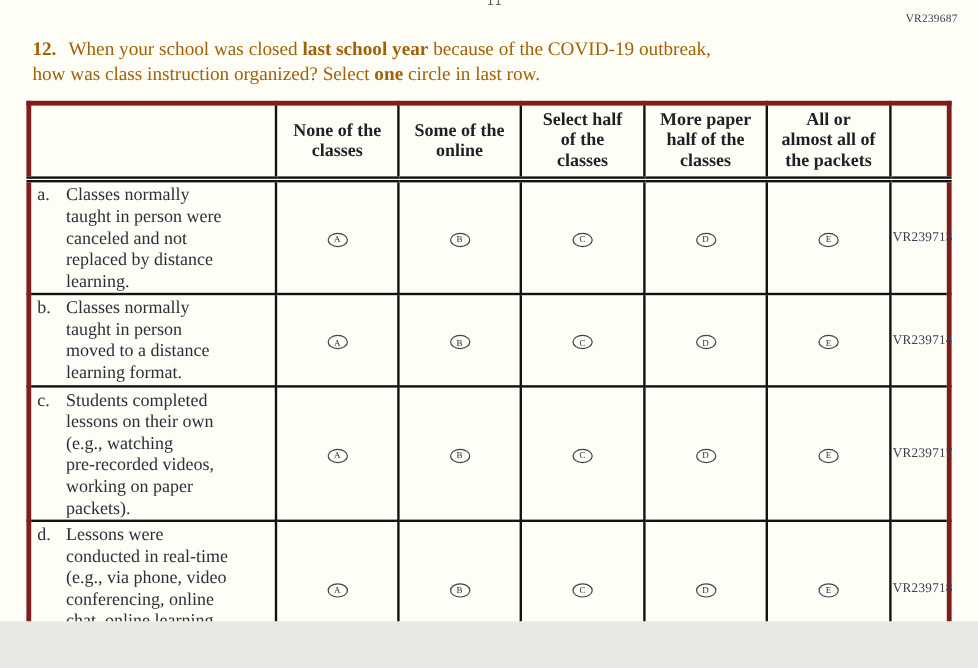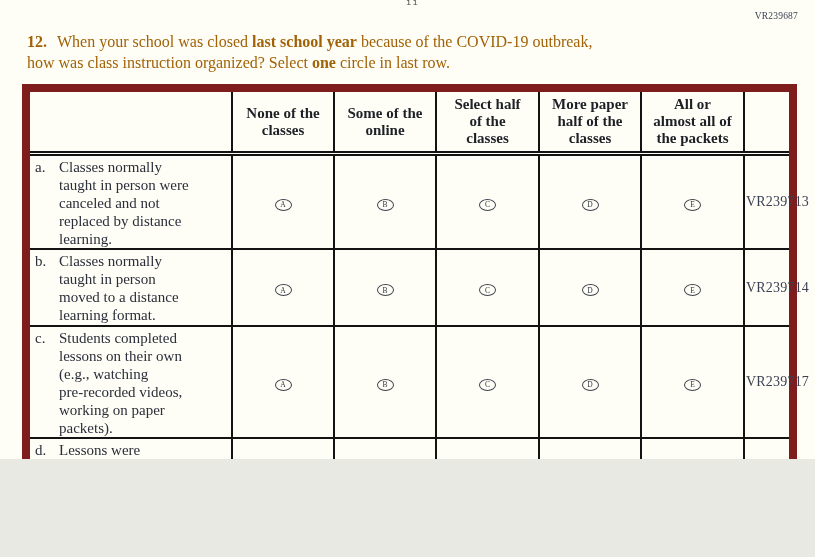--- a/index.html
+++ b/index.html
@@ -1,19 +1,19 @@
 <!DOCTYPE html>
 <html><head>
 <meta charset="utf-8">
 <style>
   * { margin:0; padding:0; box-sizing:border-box; }
   html,body { background:#e9e9e4; }
   .page {
     position:relative;
-    width:815px; height:459px;
+    width:815px; height:518px;
     background:#fffef6;
     font-family:"Liberation Serif", serif;
     color:#23262e;
     overflow:hidden;
   }
   .crop-artifact {
     position:absolute; left:406px; top:-3px;
     font-size:9px; color:#4a4a4a; letter-spacing:1px;
     font-family:"DejaVu Sans Mono", monospace;
   }
@@ -30,21 +30,21 @@
   .qbold { font-weight:bold; }
   .survey-table {
     position:absolute; left:22px; top:84px;
     border-collapse:collapse; table-layout:fixed;
     width:767px;
     background:#fffef6;
   }
   .survey-table th, .survey-table td {
     border:2px solid #131313;
   }
-  .survey-table { border:8px solid #7f1d1d; }
+  .survey-table { border:4px solid #7f1d1d; }
   .survey-table thead th {
     border-bottom:5px double #131313;
     font-size:15px; line-height:17px; font-weight:bold;
     text-align:center; vertical-align:middle;
     padding:4px 2px; color:#1d2026;
     white-space:pre-line;
     height:60px;
   }
   .stmt-cell {
     vertical-align:top; padding:2px 4px 0 5px;
@@ -56,21 +56,21 @@
   .bubble {
     display:inline-flex; align-items:center; justify-content:center;
     width:17px; height:12px;
     border:1.4px solid #3f434e; border-radius:50%;
     font-size:7.5px; line-height:1; color:#30343f;
     background:transparent;
     cursor:pointer;
   }
   .code-cell {
     text-align:center; vertical-align:middle;
-    font-size:14px; color:#3b4154; letter-spacing:0.2px;
+    font-size:11px; color:#3b4154; letter-spacing:0.2px;
     padding:12px 1px;
   }
   .row-a td { height:93px; }
   .row-b td { height:77px; }
   .row-c td { height:110px; }
   .row-d td { height:107px; }
   .pilcrow {
     position:absolute; left:797px; top:523px;
     font-size:19px; font-weight:bold; color:#15161a;
   }

